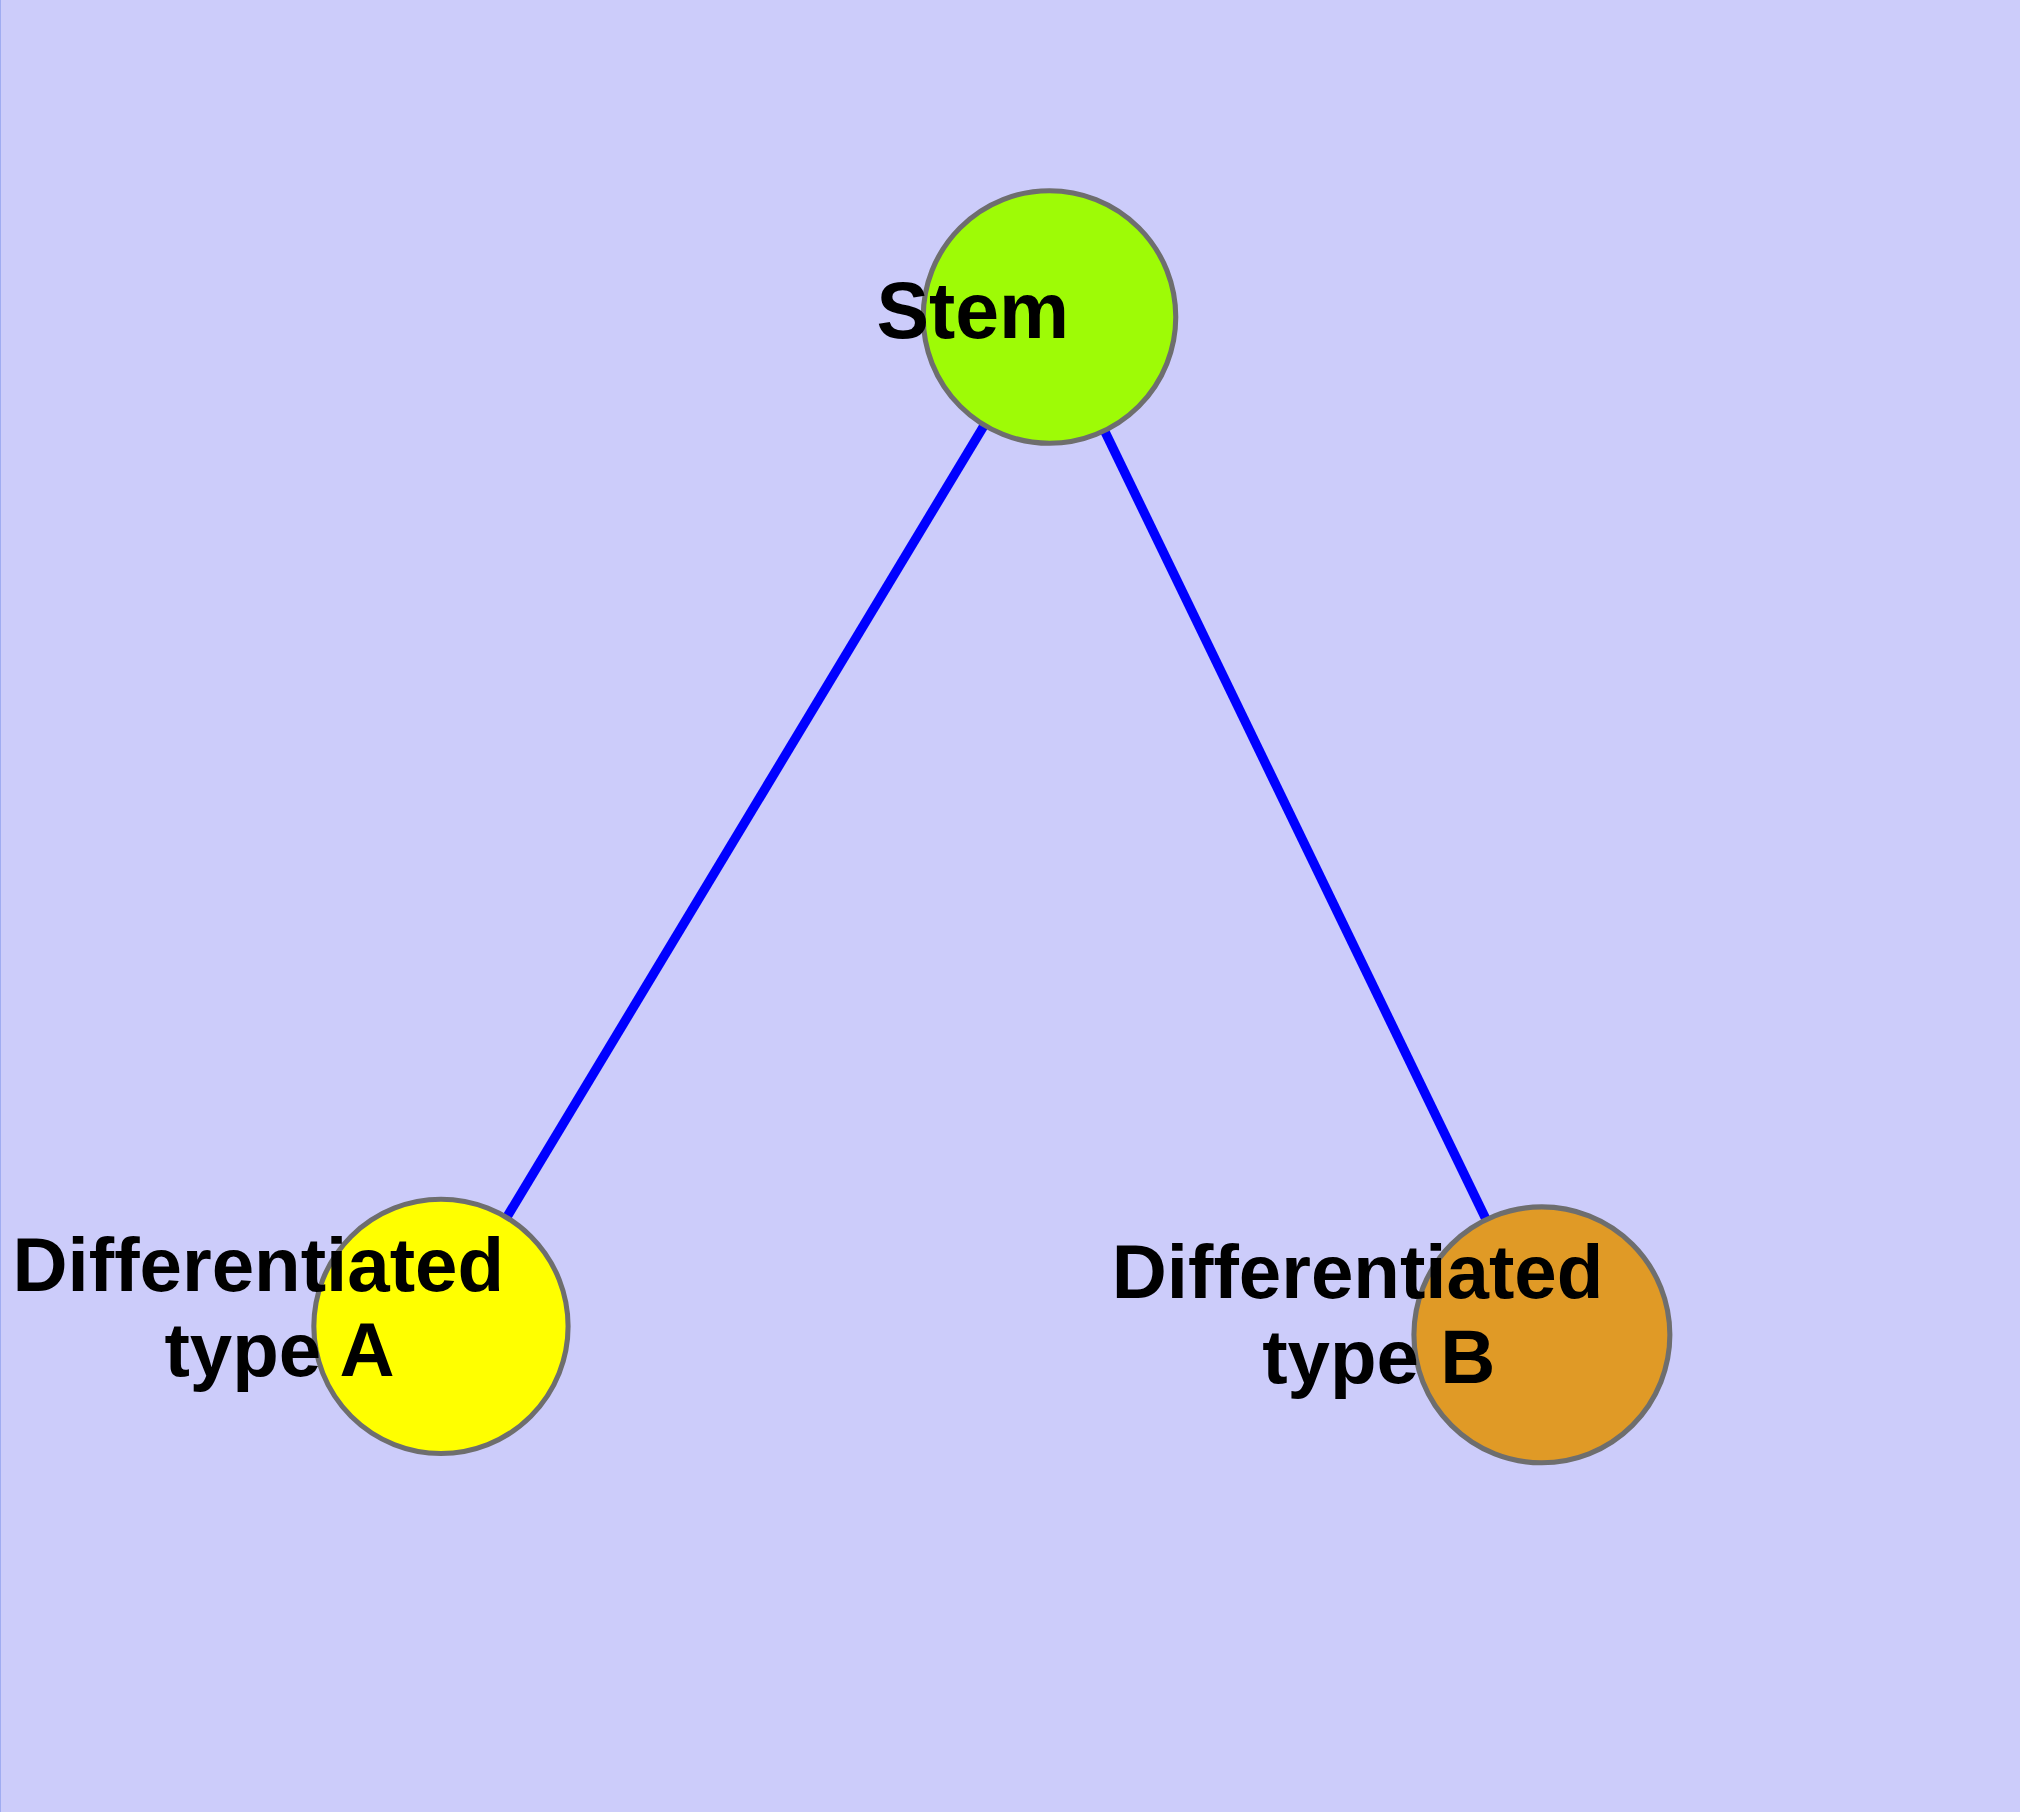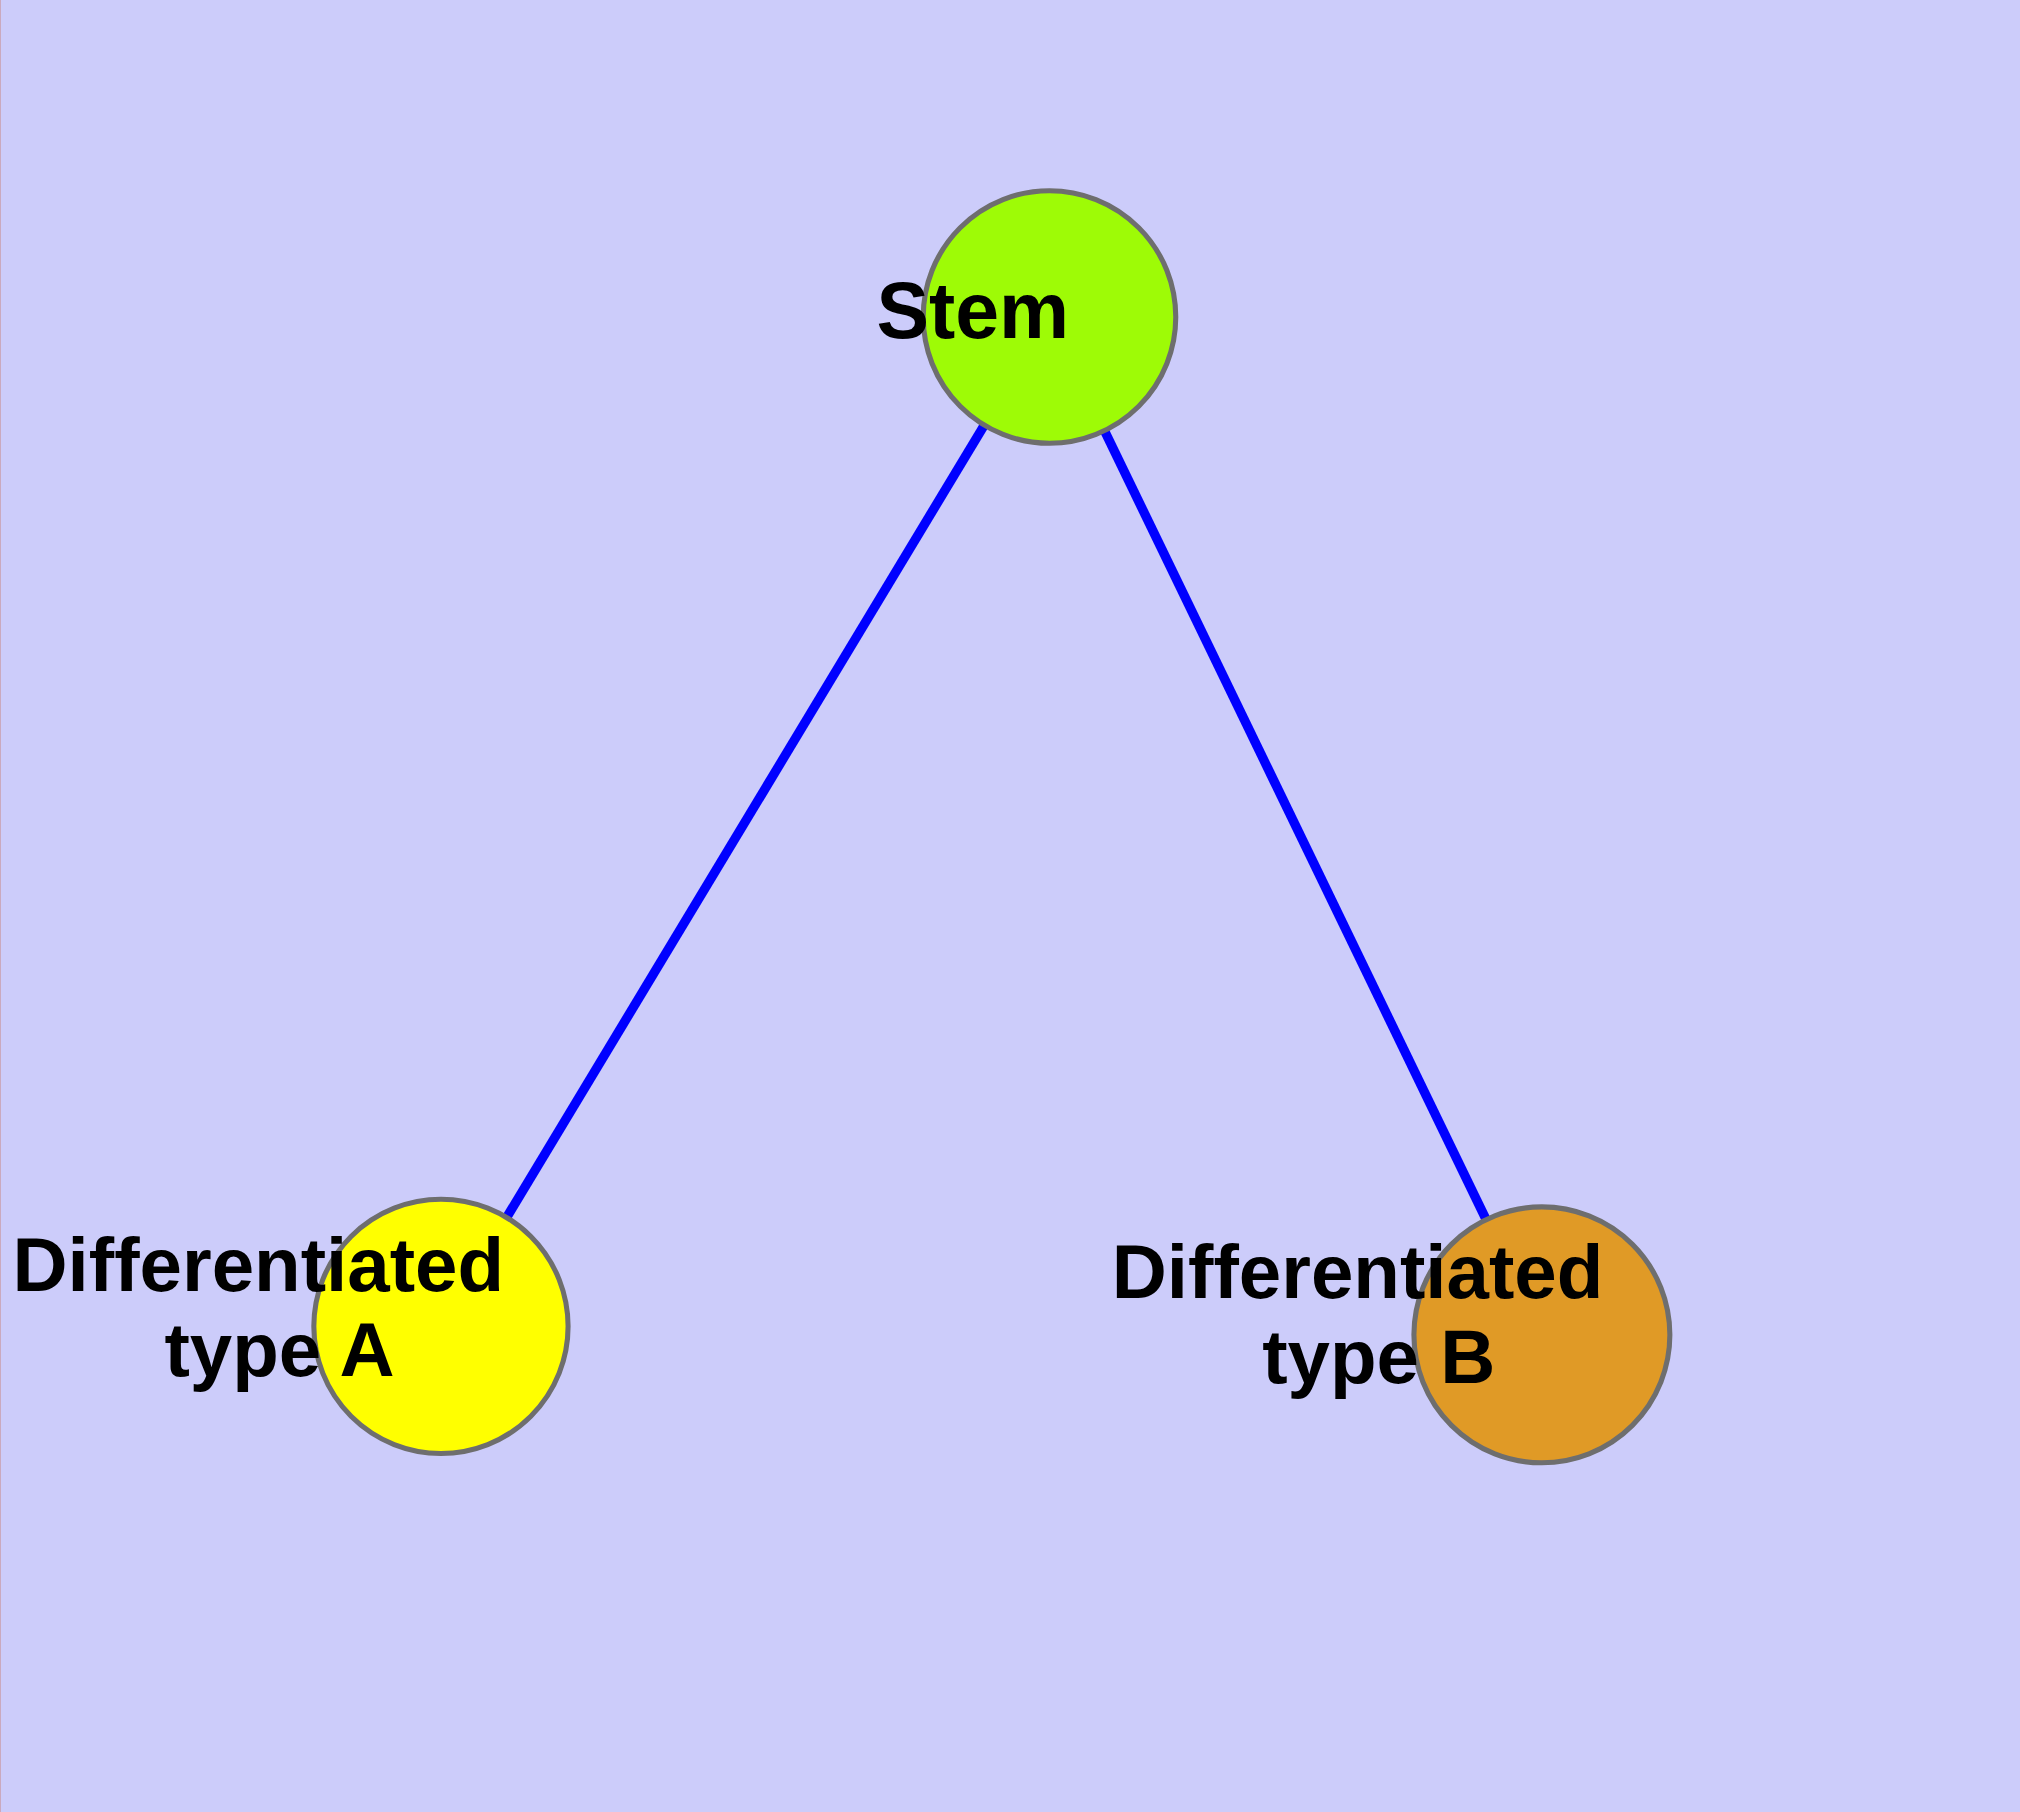--- a/index.html
+++ b/index.html
@@ -27,21 +27,21 @@
     font-weight: bold;
     fill: #000000;
     text-anchor: middle;
     dominant-baseline: middle;
     white-space: pre;
   }
 </style>
 </head>
 <body>
 
-<div id="canvas" style="background: #c2410c;">
+<div id="canvas" style="background: #1d4ed8;">
   <svg id="graph-svg" viewBox="0 0 2384 2138" xmlns="http://www.w3.org/2000/svg">
 
     <rect id="bg-rect" x="0" y="0" width="2384" height="2138" fill="#ccccfa"></rect>
 
     <g id="edges-group">
       <line id="edge-stem-to-a" x1="1238" y1="374" x2="520" y2="1565" stroke="#0000ff" stroke-width="11" stroke-linecap="butt"></line>
       <line id="edge-stem-to-b" x1="1238" y1="374" x2="1819" y2="1575" stroke="#0000ff" stroke-width="11" stroke-linecap="butt"></line>
     </g>
 
     <g id="nodes-group">

